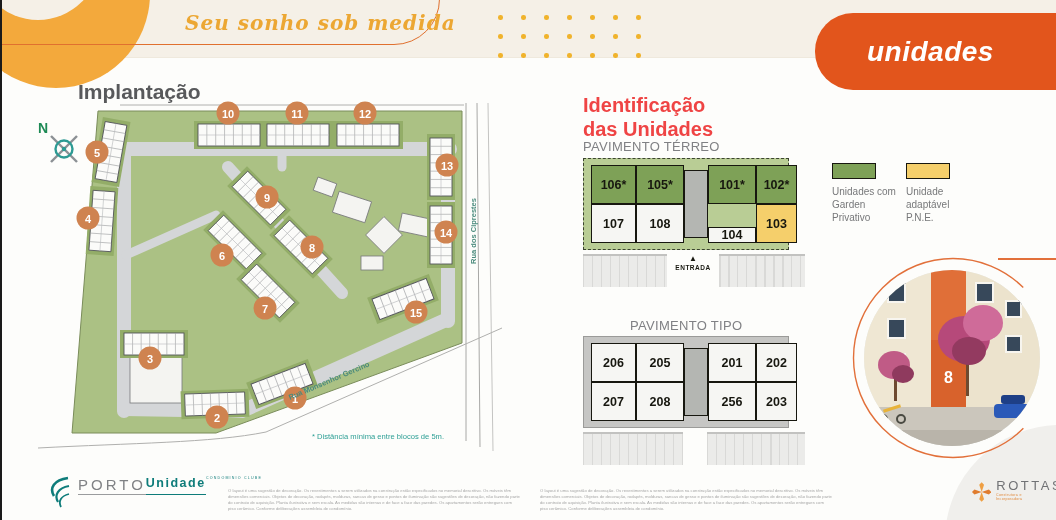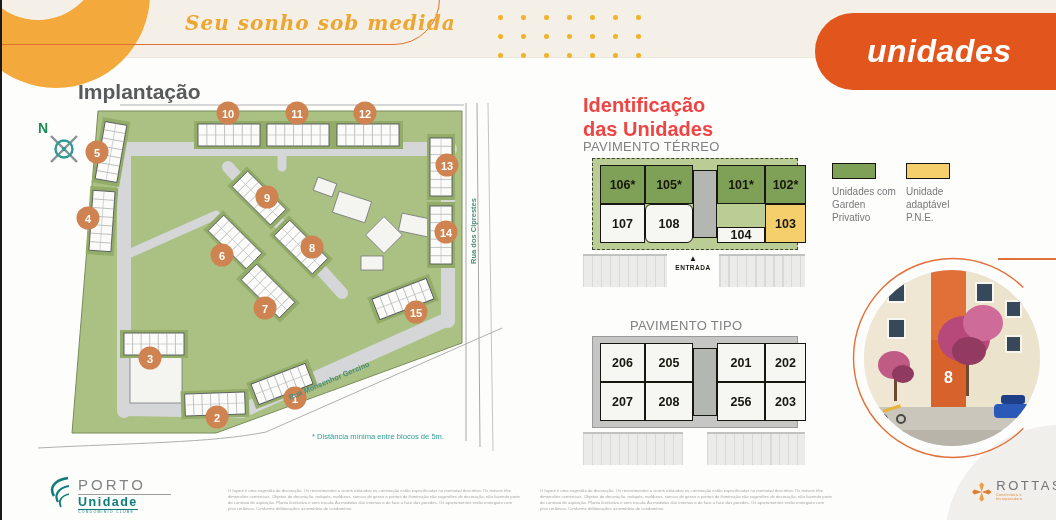--- a/index.html
+++ b/index.html
@@ -16,36 +16,36 @@
   .edge-bar{left:0;top:0;width:2px;height:520px;background:#1a1a1a;z-index:40;}
   .blob-amber{left:-38px;top:-100px;width:188px;height:188px;border-radius:50%;background:#f3a93c;}
   .blob-cut{left:-24px;top:-104px;width:124px;height:124px;border-radius:50%;background:#f5f0e7;}
   .pill-line{left:-30px;top:-46px;width:468px;height:89px;border:1.4px solid #e0702f;
              border-radius:0 0 46px 0;background:transparent;}
   .tagline{left:185px;top:11px;font-family:"DejaVu Serif",serif;font-style:italic;font-weight:600;
            font-size:20px;color:#eca733;letter-spacing:1px;}
   .dots{left:489px;top:8px;display:grid;grid-template-columns:repeat(7,23px);grid-auto-rows:19px;}
   .dot{width:4.5px;height:4.5px;border-radius:50%;background:#f0b32c;margin:auto;}
   .banner{left:815px;top:13px;width:241px;height:77px;background:#e2551c;border-radius:38px 0 0 38px;
-          color:#fff;font-style:italic;font-weight:bold;font-size:32px;line-height:77px;
+          color:#fff;font-style:italic;font-weight:bold;font-size:28px;line-height:77px;
           padding-left:52px;box-sizing:border-box;letter-spacing:.5px;}
 
   
   .h-implant{left:78px;top:80px;font-size:21px;font-weight:bold;color:#58595b;}
   #siteplan{left:20px;top:95px;}
 
   
   .h-ident{left:583px;top:94px;font-size:20px;font-weight:bold;color:#ef4444;line-height:1.18;}
   .pav-label{left:583px;font-size:13px;color:#808184;letter-spacing:.3px;}
   .pav-terreo{top:139px;} .pav-tipo{top:318px;margin-left:47px;}
 
   .plan{width:222px;height:132px;}
   .plan-terreo{left:583px;top:158px;}
   .plan-tipo{left:583px;top:336px;}
-  .plan-panel{position:absolute;left:9px;top:0;width:206px;height:92px;box-sizing:border-box;}
+  .plan-panel{position:absolute;left:0;top:0;width:206px;height:92px;box-sizing:border-box;}
   .panel-green{background:#b9cd95;border:1.2px dashed #3c4430;}
   .panel-gray{background:#c6c6c4;border:1px solid #9b9b99;}
   .units{position:absolute;left:7px;top:6px;display:grid;
          grid-template-columns:45px 48px 24px 48px 41px;grid-template-rows:39px 39px;}
   .unit{border:1.6px solid #17170f;display:flex;align-items:center;justify-content:center;
         font-weight:bold;font-size:12.5px;color:#17170f;box-sizing:border-box;}
   .unit.garden{background:#7ea157;}
   .unit.standard{background:#f6f6f3;}
   .unit.pne{background:#f5cf6b;}
   .core{grid-column:3;grid-row:1/3;background:#b4b6b2;border:1.6px solid #17170f;
@@ -80,21 +80,21 @@
   #photo .leaf{position:absolute;border-radius:50%;}
   #photo .trunk{position:absolute;width:3px;background:#6e4a30;}
   #photo .car{position:absolute;left:74%;top:76%;width:38px;height:14px;background:#2a59b8;border-radius:4px;}
   #photo .carTop{position:absolute;left:78%;top:71%;width:24px;height:9px;background:#1e3f86;border-radius:3px;}
   #photo .wheel{position:absolute;width:10px;height:10px;border:2px solid #4a4a42;border-radius:50%;box-sizing:border-box;}
   #photo .bikeframe{position:absolute;left:11%;top:78%;width:18px;height:3px;background:#e8b33a;transform:rotate(-18deg);}
   .ring-line{left:998px;top:258px;width:58px;height:1.5px;background:#e2703a;}
 
   
   .porto{left:46px;top:476px;display:flex;gap:6px;align-items:flex-start;}
-  .porto-txt{display:flex;flex-direction:column;}
+  .porto-txt{display:flex;}
   .porto-line1{font-size:15px;letter-spacing:3px;color:#808285;border-bottom:1.5px solid #9a9c9e;padding-bottom:1px;}
   .porto-line2{font-size:12.5px;font-weight:bold;color:#0e7c7a;letter-spacing:1.5px;border-bottom:1px solid #0e7c7a;width:max-content;}
   .porto-line3{font-size:6px;transform:scale(.6);transform-origin:left top;color:#0e7c7a;letter-spacing:2px;}
   .rottas{left:972px;top:478px;display:flex;gap:5px;align-items:center;z-index:5;}
   .rottas-name{font-size:13px;color:#717275;letter-spacing:2.5px;}
   .rottas-sub{font-size:6px;transform:scale(.6);transform-origin:left top;color:#e0883a;letter-spacing:.5px;}
   .disclaimer{font-size:6.2px;line-height:1.45;color:#a6a6a6;width:430px;
               transform:scale(.68);transform-origin:left top;margin:0;}
   .disc1{left:228px;top:488px;} .disc2{left:540px;top:488px;}
 </style>
@@ -415,21 +415,21 @@
 <div class="abs pav-label pav-terreo">PAVIMENTO TÉRREO</div>
 <div class="abs plan plan-terreo">
   <div class="plan-panel panel-green">
     <div class="units" id="terreo-units">
         <div class="core"></div>
         <div class="unit garden" style="grid-area: 1 / 1;">106*</div>
         <div class="unit garden" style="grid-area: 1 / 2;">105*</div>
         <div class="unit garden" style="grid-area: 1 / 4; text-align: right;">101*</div>
         <div class="unit garden" style="grid-area: 1 / 5;">102*</div>
         <div class="unit standard" style="grid-area: 2 / 1;">107</div>
-        <div class="unit standard" style="grid-area: 2 / 2; border-radius: 6px;">108</div>
+        <div class="unit standard" style="grid-area: 2 / 2;">108</div>
         <div class="unit standard" style="grid-area: 2 / 4; margin-top: 23px;">104</div>
         <div class="unit pne" style="grid-area: 2 / 5;">103</div>
       </div>
   </div>
   <div class="pstrip" style="left:0;width:84px;"></div>
   <div class="pstrip" style="left:136px;width:86px;"></div>
   <div class="entrada-wrap">
     <div class="entrada-arrow">▲</div>
     <div class="entrada-label">ENTRADA</div>
   </div>

